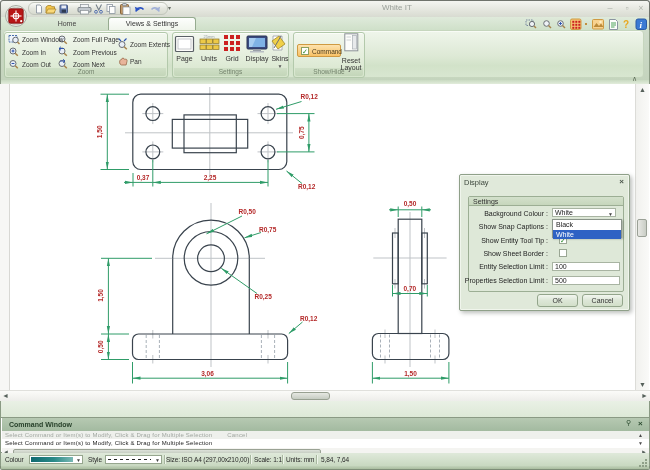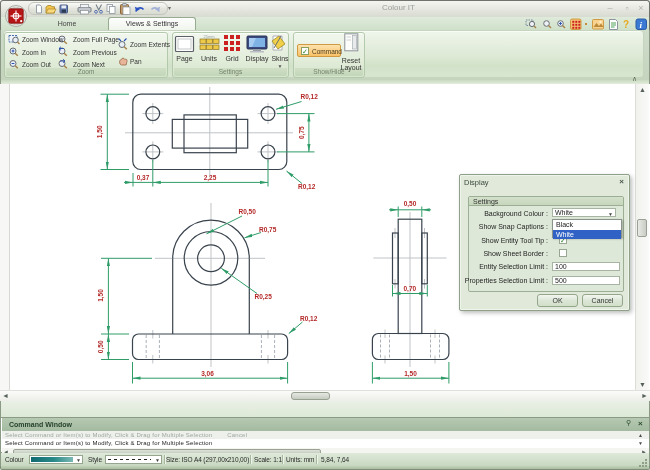--- a/index.html
+++ b/index.html
@@ -69,21 +69,21 @@
 .dlgbox { position:absolute; left:92px; width:68px; height:9px; background:#fff; border:1px solid #a8b4a2; font-size:7px; color:#222; line-height:8px; padding-left:2px; }
 .dlgchk { position:absolute; left:99px; width:8px; height:8px; background:#fff; border:1px solid #9aa694; }
 .dlgbtn { position:absolute; top:119px; height:13px; background:linear-gradient(#f2f6ef,#dce6d6 50%,#d2dfc9);
   border:1px solid #93a58b; border-radius:3px; font-size:7px; color:#333; text-align:center; line-height:12px; }
 #ddlist { position:absolute; left:92px; top:44px; width:70px; height:19px; background:#fff; border:1px solid #8a948a; box-shadow:1px 1px 2px rgba(0,0,0,.3); }
 </style>
 </head>
 <body>
 
 <div id="titlebar" class="abs"></div>
-<div id="apptitle" class="abs">Colour IT</div>
+<div id="apptitle" class="abs">White IT</div>
 <div class="abs winbtn" style="left:604px;">–</div>
 <div class="abs winbtn" style="left:621px;">▫</div>
 <div class="abs winbtn" style="left:635px;">×</div>
 
 <svg class="abs" style="left:5px; top:5px; z-index:10;" width="22" height="22" viewBox="0 0 22 22">
   <circle cx="11" cy="11" r="10.5" fill="#eceee8" stroke="#a8aca2" stroke-width="1"></circle>
   <circle cx="11" cy="11" r="8.8" fill="none" stroke="#c8ccc2" stroke-width="1"></circle>
   <rect x="3.8" y="3.8" width="14.4" height="14.4" rx="1.5" fill="#b81616" stroke="#7e0c0c" stroke-width="0.8"></rect>
   <line x1="11" y1="5.5" x2="11" y2="16.5" stroke="#fff" stroke-width="1.1"></line>
   <line x1="5.5" y1="11" x2="16.5" y2="11" stroke="#fff" stroke-width="1.1"></line>

